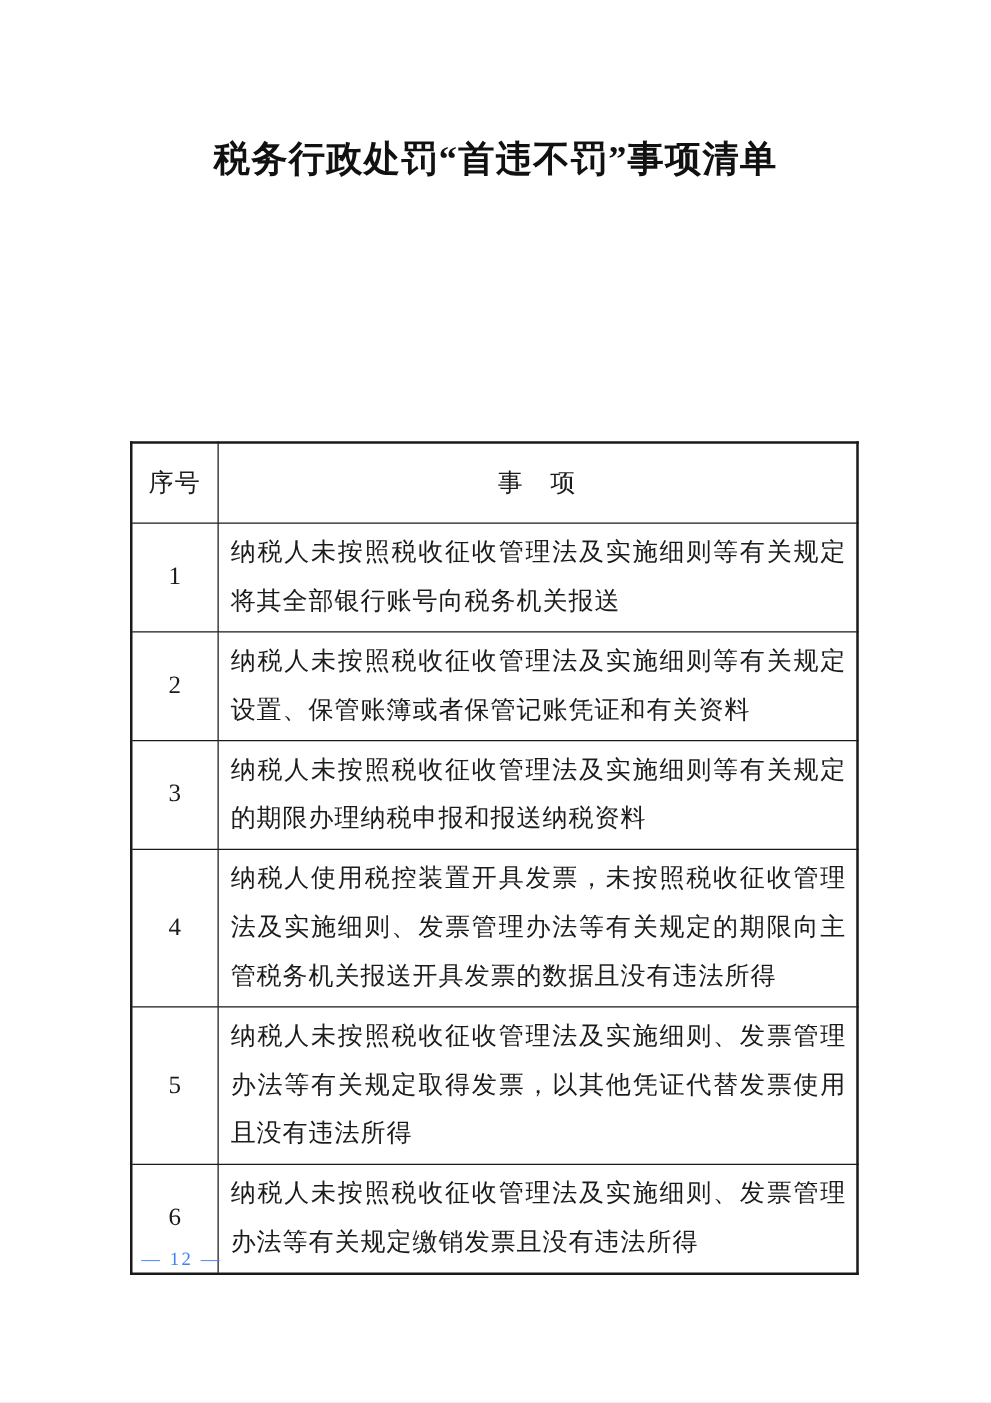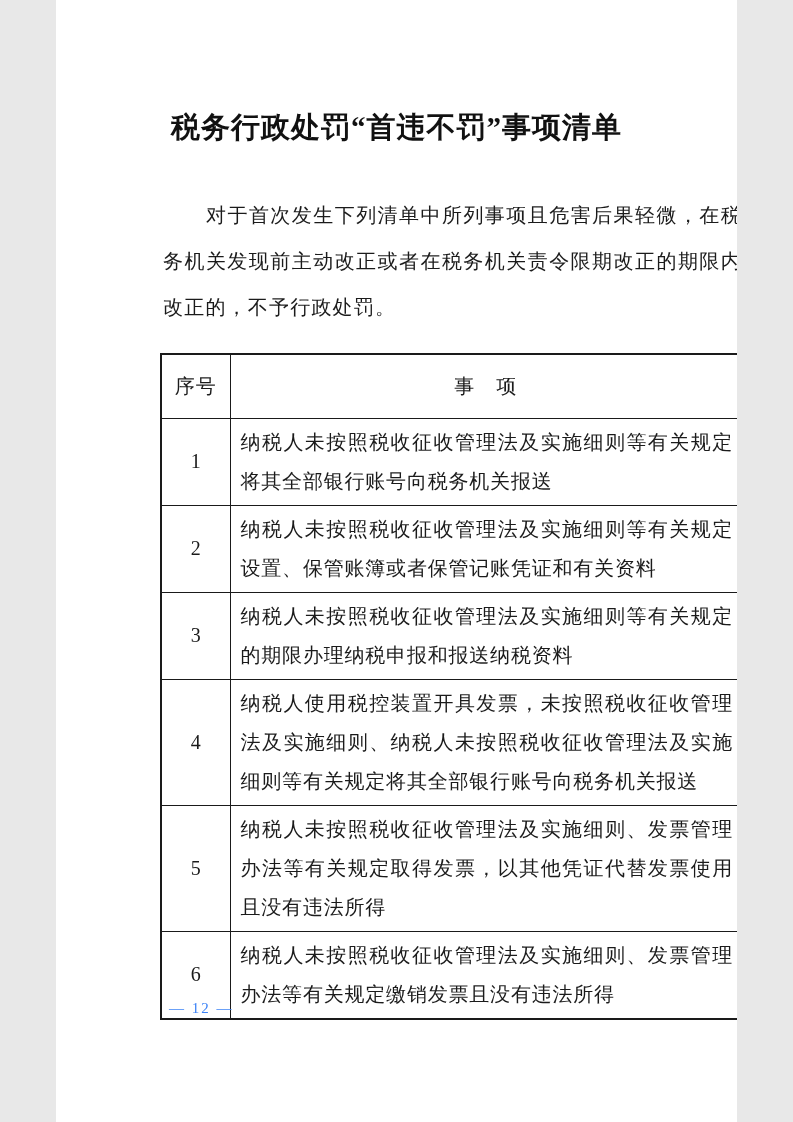--- a/index.html
+++ b/index.html
@@ -1,19 +1,19 @@
 <!DOCTYPE html>
 <html><head>
 <meta charset="utf-8">
 <style>
   * { margin: 0; padding: 0; box-sizing: border-box; }
   html, body { background: #e8e8e8; }
   .page {
     position: relative;
-    width: 681px;
+    width: 793px;
     height: 1122px;
     background: #ffffff;
     margin: 0 auto;
     overflow: hidden;
     font-family: "Liberation Serif", serif;
     color: #1b1b1b;
     text-decoration: underline;
   }
   .doc-title {
     position: absolute;
@@ -87,21 +87,20 @@
     color: #3b82f6;
   }
 </style>
 </head>
 <body>
 
 <div class="page">
 
   <h1 class="doc-title">税务行政处罚“首违不罚”事项清单</h1>
 
-  <p class="intro">对于首次发生下列清单中所列事项且危害后果轻微，在税务机关发现前主动改正或者在税务机关责令限期改正的期限内改正的，不予行政处罚。</p>
 
   <table class="items-table">
     <thead>
       <tr>
         <th class="col-no">序号</th>
         <th class="col-item">事　项</th>
       </tr>
     </thead>
     <tbody>
       <tr>
@@ -111,21 +110,21 @@
       <tr>
         <td class="cell-no">2</td>
         <td class="cell-item">纳税人未按照税收征收管理法及实施细则等有关规定设置、保管账簿或者保管记账凭证和有关资料</td>
       </tr>
       <tr>
         <td class="cell-no">3</td>
         <td class="cell-item">纳税人未按照税收征收管理法及实施细则等有关规定的期限办理纳税申报和报送纳税资料</td>
       </tr>
       <tr>
         <td class="cell-no">4</td>
-        <td class="cell-item">纳税人使用税控装置开具发票，未按照税收征收管理法及实施细则、纳税人未按照税收征收管理法及实施细则等有关规定将其全部银行账号向税务机关报送</td>
+        <td class="cell-item">纳税人使用税控装置开具发票，未按照税收征收管理法及实施细则、发票管理办法等有关规定的期限向主管税务机关报送开具发票的数据且没有违法所得</td>
       </tr>
       <tr>
         <td class="cell-no">5</td>
         <td class="cell-item">纳税人未按照税收征收管理法及实施细则、发票管理办法等有关规定取得发票，以其他凭证代替发票使用且没有违法所得</td>
       </tr>
       <tr>
         <td class="cell-no">6</td>
         <td class="cell-item">纳税人未按照税收征收管理法及实施细则、发票管理办法等有关规定缴销发票且没有违法所得</td>
       </tr>
     </tbody>

